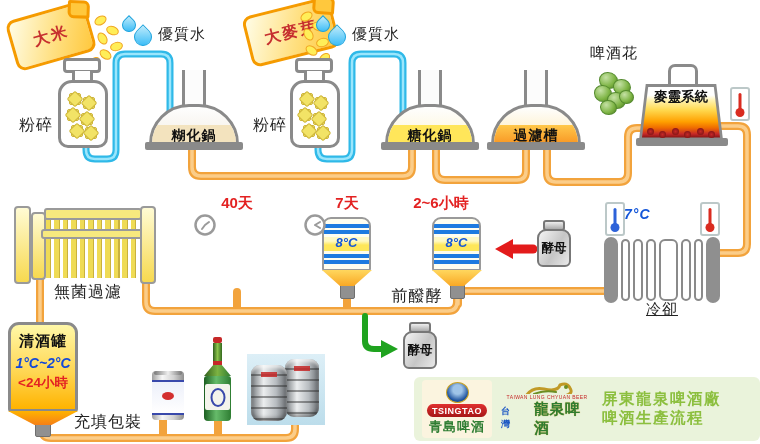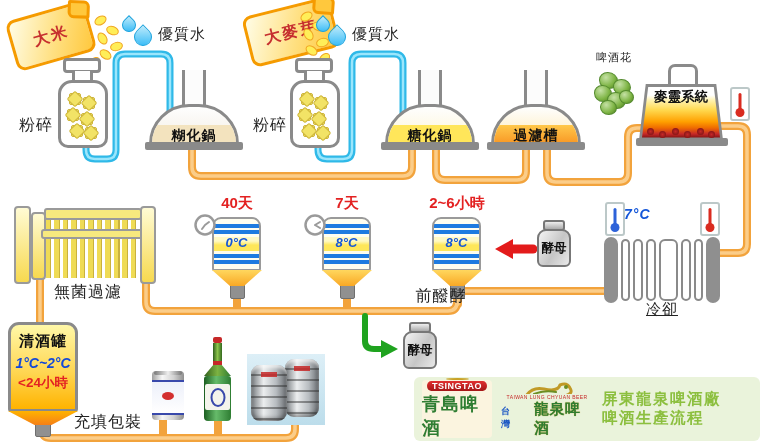--- a/index.html
+++ b/index.html
@@ -143,21 +143,21 @@
 
   
   .footerbox{position:absolute;z-index:5;left:414px;top:377px;width:346px;height:64px;background:#EAF3DB;
      border-radius:6px;display:flex;align-items:center;gap:9px;padding:0 8px;box-sizing:border-box;}
   .tslogo{width:70px;height:58px;background:#FBF4DF;border-radius:4px;display:flex;flex-direction:column;
      align-items:center;justify-content:center;}
   .tsemblem{width:21px;height:19px;border-radius:50%;border:1.5px solid #C9A227;
      background:radial-gradient(circle at 50% 35%,#9FC4E8 0 28%,#1A4F9C 70%);}
   .tsbanner{margin-top:1px;width:60px;height:13px;background:linear-gradient(#E03030,#A51616);border-radius:7px/8px;
      color:#fff;font-weight:bold;font-size:9px;letter-spacing:.5px;display:flex;align-items:center;justify-content:center;}
-  .tscn{margin-top:1px;color:#2E7D32;font-weight:bold;font-size:18px;letter-spacing:1px;}
+  .tscn{margin-top:1px;color:#2E7D32;font-weight:bold;font-size:13px;letter-spacing:1px;}
   .lqlogo{width:92px;height:58px;display:flex;flex-direction:column;align-items:center;justify-content:center;}
   .lqen{color:#C62828;font-size:5px;letter-spacing:.4px;white-space:nowrap;}
   .lqrow{display:flex;align-items:baseline;gap:16px;}
   .lqpre{color:#1A56C4;font-weight:bold;font-size:9px;}
   .lqcn{color:#2E7D32;font-weight:bold;font-size:15px;letter-spacing:.5px;text-shadow:0 0 1px #C9A227;}
   .company{display:flex;flex-direction:column;justify-content:center;color:#8CBF3F;
      font-size:15.5px;font-weight:bold;letter-spacing:1.5px;line-height:1.22;}
 </style>
 </head>
 <body>
@@ -292,21 +292,21 @@
   </div>
 
   <div class="flask" style="left:490px;top:70px;">
     <div class="fneck"></div>
     <div class="fdome" style="background:linear-gradient(#fefefe,#ffe9b0);">
       <div class="fband" style="background:linear-gradient(#FFC84B,#F78F1E);">過濾槽</div>
     </div>
     <div class="fbase"></div>
   </div>
 
-  <div class="lbl" style="left:584px;top:50px;width:60px;font-size:11px;">啤酒花</div>
+  <div class="lbl" style="left:584px;top:44px;width:60px;font-size:15px;">啤酒花</div>
   <div>
     <span class="hop" style="left:599px;top:72px;width:17px;height:15px;"></span>
     <span class="hop" style="left:613px;top:79px;width:16px;height:14px;"></span>
     <span class="hop" style="left:594px;top:85px;width:16px;height:15px;"></span>
     <span class="hop" style="left:607px;top:92px;width:17px;height:15px;"></span>
     <span class="hop" style="left:619px;top:90px;width:13px;height:12px;"></span>
     <span class="hop" style="left:600px;top:100px;width:15px;height:13px;"></span>
   </div>
 
   <div class="merlin">
@@ -347,51 +347,44 @@
       <div class="cool-slat"></div>
     <div class="cool-end"></div>
   </div>
   <div class="lbl" style="left:632px;top:300px;width:60px;font-size:15px;text-decoration:underline;">冷卻</div>
 
   <div class="days" style="left:189px;top:194px;">40天</div>
   <svg class="clock" style="left:193px;top:213px;" width="24" height="24">
     <circle cx="12" cy="12" r="9.5" fill="#fff" stroke="#9a9a9a" stroke-width="2.5"></circle>
     <path d="M12 12 L9 16 M12 12 L16 9" stroke="#9a9a9a" stroke-width="2" fill="none" stroke-linecap="round"></path>
   </svg>
-  <div class="tank" style="left:212px;top:217px;">
-    <div class="tbody">
-        <div class="ttemp">0°C</div>
-      </div>
-    <div class="ttaper"></div>
-      <div class="tspout"></div>
-  </div>
 
   <div class="days" style="left:299px;top:194px;">7天</div>
   <svg class="clock" style="left:303px;top:213px;" width="24" height="24">
     <circle cx="12" cy="12" r="9.5" fill="#fff" stroke="#9a9a9a" stroke-width="2.5"></circle>
     <path d="M12 12 L17 9 M12 12 L17 15" stroke="#9a9a9a" stroke-width="2" fill="none" stroke-linecap="round"></path>
   </svg>
   <div class="tank" style="left:322px;top:217px;">
     <div class="tbody">
         <div class="ttemp">8°C</div>
       </div>
     <div class="ttaper"></div>
       <div class="tspout"></div>
   </div>
 
-  <div class="days" style="left:409px;top:194px;">2~6小時</div>
+  <div class="days" style="left:393px;top:194px;">2~6小時</div>
   <div class="tank" style="left:432px;top:217px;">
     <div class="tbody">
         <div class="ttemp">8°C</div>
       </div>
     <div class="ttaper"></div>
       <div class="tspout"></div>
   </div>
 
-  <div class="lbl" style="left:396px;top:286px;width:90px;">前醱酵</div>
+  <div class="lbl" style="left:372px;top:286px;width:90px;">前醱酵</div>
 
   <div class="jar" style="left:536px;top:220px;">
     <div class="jlip"></div>
     <div class="jbody">酵母</div>
   </div>
   <div class="jar" style="left:402px;top:322px;">
     <div class="jlip"></div>
     <div class="jbody">酵母</div>
   </div>
 

